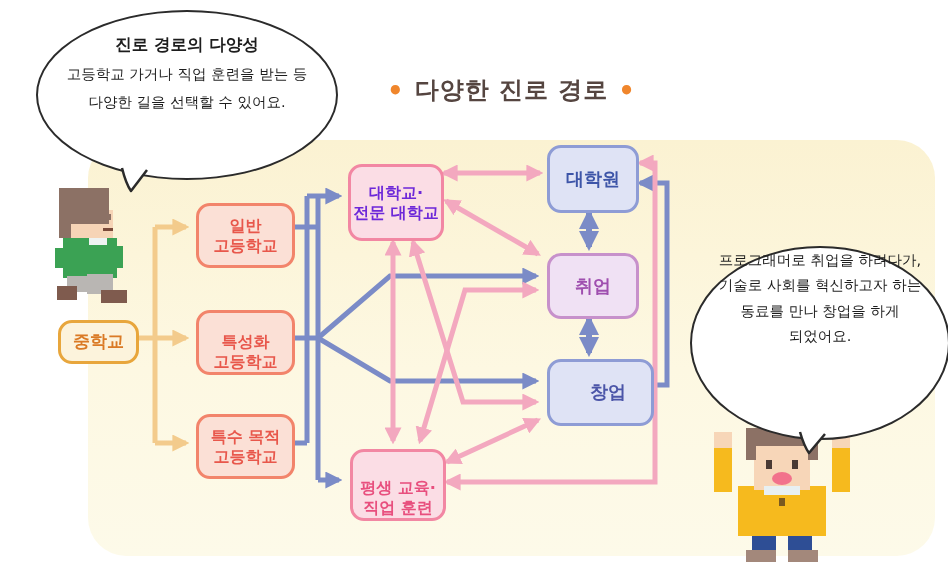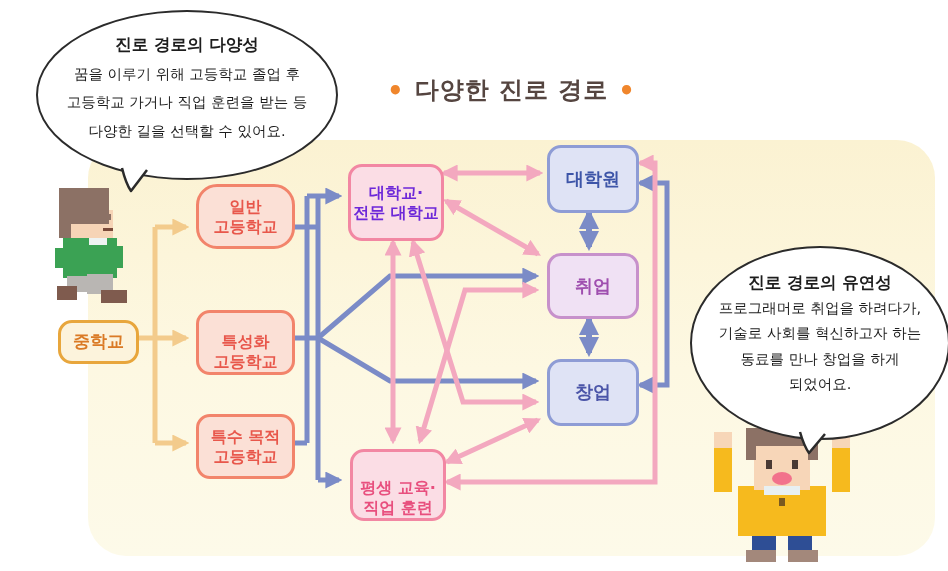--- a/index.html
+++ b/index.html
@@ -27,29 +27,29 @@
   .tail{position:absolute;z-index:6;}
 
   .node{position:absolute;display:flex;align-items:center;justify-content:center;
     text-align:center;font-weight:bold;border-radius:14px;z-index:3;}
   .box-label{white-space:pre-line;line-height:1.25;}
 
   .n-middle{left:58px;top:320px;width:75px;height:38px;background:#fcf3dc;
     border:3px solid #e8a63c;color:#da7a25;font-size:17px;text-align:right;}
   .n-high{left:196px;width:93px;height:59px;background:#fbe0d6;
     border:3px solid #f2846b;color:#e8574b;font-size:16px;}
-  .n-gen{top:184px;border-radius:21px;} .n-spec{top:310px;align-items:flex-end;} .n-purp{top:414px;}
+  .n-gen{top:203px;} .n-spec{top:310px;align-items:flex-end;} .n-purp{top:414px;}
   .n-univ{left:348px;top:164px;width:90px;height:71px;background:#fbdde5;
     border:3px solid #f287a3;color:#6d28d9;font-size:16px;}
   .n-grad{left:547px;top:145px;width:86px;height:62px;background:#dfe3f5;
     border:3px solid #8e9cd5;color:#3d55a8;font-size:18px;}
   .n-emp{left:547px;top:253px;width:86px;height:60px;background:#f0e1f4;
     border:3px solid #c791cb;color:#9f4faf;font-size:18px;}
   .n-start{left:547px;top:359px;width:86px;height:61px;background:#dfe3f5;
-    border:3px solid #8e9cd5;color:#4b55a8;font-size:18px;}
+    border:3px solid #8e9cd5;color:#4b55a8;font-size:18px;padding-left:15px;}
   .n-life{left:350px;top:449px;width:90px;height:66px;background:#fbdde5;
     border:3px solid #f287a3;color:#e84f7e;font-size:16px;align-items:flex-end;}
 
   svg.wires{position:absolute;left:0;top:0;width:948px;height:571px;z-index:2;pointer-events:none;}
   .wy{stroke:#f3cb8c;stroke-width:5;fill:none;}
   .wb{stroke:#7b8bc7;stroke-width:5;fill:none;}
   .wp{stroke:#f3a8bf;stroke-width:5;fill:none;}
   .thick{stroke-width:6;}
 
   .px{position:absolute;z-index:4;}
@@ -61,30 +61,28 @@
 <div id="stage">
 
   <div class="panel"></div>
 
   <div class="main-title">
     <span class="dot">•</span><span>다양한 진로 경로</span><span class="dot">•</span>
   </div>
 
   <div class="bubble bubble-left">
     <div class="b-title">진로 경로의 다양성</div>
-    <div class="b-line">꿈을 이루기 위해 고등학교 졸업 후</div>
     <div class="b-line">고등학교 가거나 직업 훈련을 받는 등</div>
     <div class="b-line">다양한 길을 선택할 수 있어요.</div>
   </div>
   <svg class="tail" style="left:118px;top:166px;" width="34" height="30">
     <path d="M4,2 Q8,18 13,25 L29,4" fill="#ffffff" stroke="#2b2b2b" stroke-width="2.5" stroke-linejoin="round"></path>
   </svg>
 
   <div class="bubble bubble-right">
-    <div class="b-title">진로 경로의 유연성</div>
     <div class="b-line">프로그래머로 취업을 하려다가,</div>
     <div class="b-line">기술로 사회를 혁신하고자 하는</div>
     <div class="b-line">동료를 만나 창업을 하게</div>
     <div class="b-line">되었어요.</div>
   </div>
   <svg class="tail" style="left:796px;top:430px;" width="34" height="28">
     <path d="M4,2 Q8,16 13,23 L29,4" fill="#ffffff" stroke="#2b2b2b" stroke-width="2.5" stroke-linejoin="round"></path>
   </svg>
 
   <svg class="wires" viewBox="0 0 948 571">

